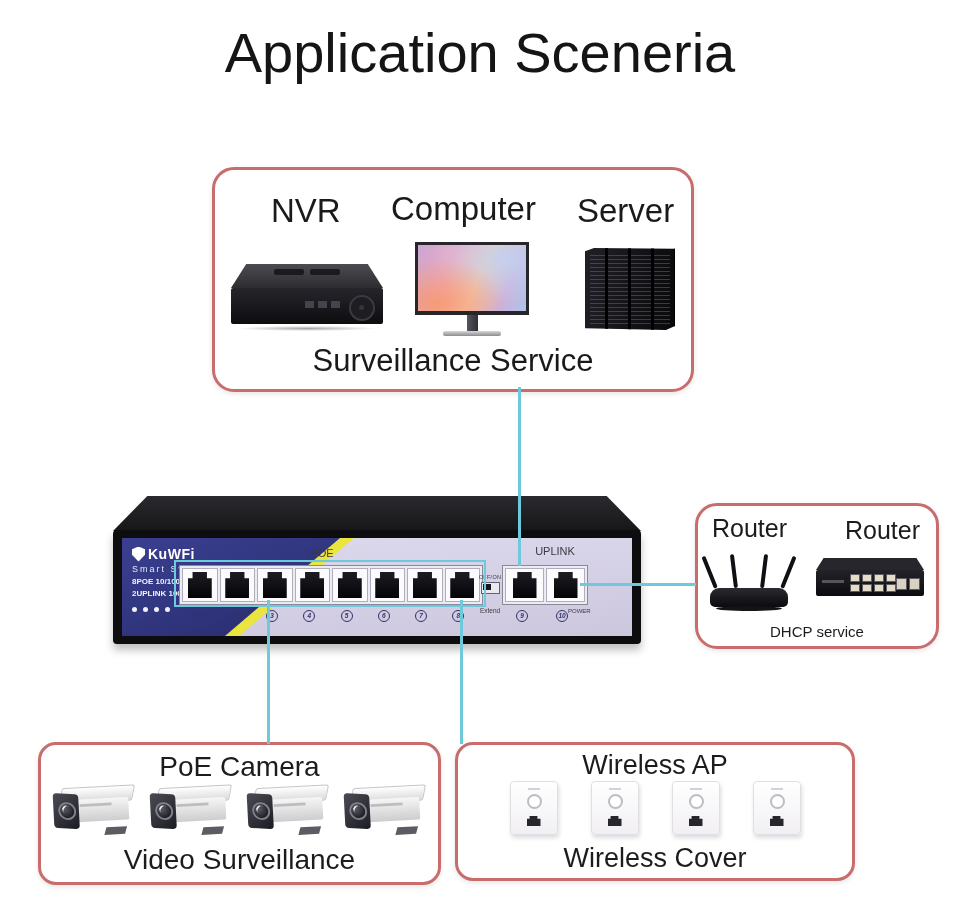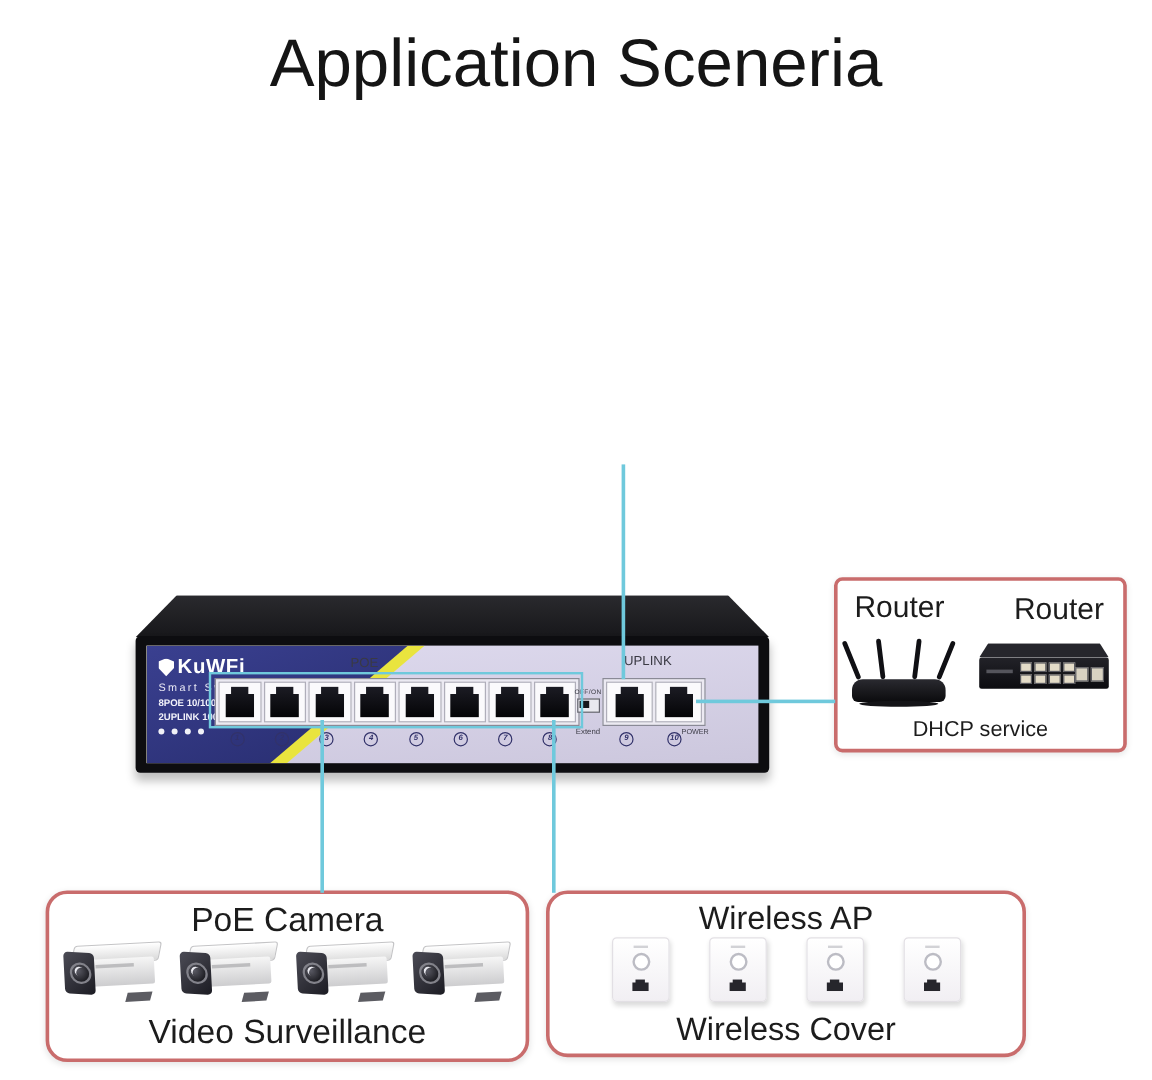--- a/index.html
+++ b/index.html
@@ -63,24 +63,24 @@
   .sw-panel{position:absolute;inset:8px 9px;background:linear-gradient(175deg,#dedaee,#ccc7dd);overflow:hidden;}
   .stripe{position:absolute;left:0;top:0;bottom:0;width:240px;background:var(--stripe-yellow,#e9e43e);
           clip-path:polygon(0 0,232px 0,117px 100%,0 100%);}
   .bluezone{position:absolute;left:0;top:0;bottom:0;width:240px;
           background:linear-gradient(160deg,#3a4090,#262b6c);
           clip-path:polygon(0 0,218px 0,103px 100%,0 100%);}
   .logo{position:absolute;left:10px;top:8px;color:#fff;z-index:3;}
   .logo-row{display:flex;align-items:center;gap:3px;}
   .shield{width:13px;height:15px;background:#fff;
           clip-path:polygon(50% 0,100% 18%,100% 55%,50% 100%,0 55%,0 18%);}
-  .brand{font-size:17px;font-weight:bold;letter-spacing:.5px;}
+  .brand{font-size:14px;font-weight:bold;letter-spacing:.5px;}
   .tagline{font-size:9px;letter-spacing:2px;margin-top:2px;color:#e8e8f4;}
   .spec{font-size:8px;font-weight:bold;margin-top:3px;color:#f2f2fa;}
-  .grp-label{position:absolute;font-size:11px;color:#3a3a44;z-index:4;text-align:left;}
+  .grp-label{position:absolute;font-size:11px;color:#3a3a44;z-index:4;text-align:center;}
   .poe-label{left:170px;top:9px;width:60px;}
   .uplink-label{left:398px;top:7px;width:70px;}
   .port-strip{position:absolute;background:#eceaf2;border:1px solid #8a8a96;display:flex;gap:2px;padding:2px;z-index:3;}
   .poe-strip{left:57px;top:27px;width:298px;height:34px;}
   .uplink-strip{left:380px;top:27px;width:80px;height:34px;}
   .port-cell{flex:1;background:#fbfafc;border:1px solid #b0aeba;}
   .rj45{width:24px;height:26px;margin:3px auto 0;background:linear-gradient(#1c1c24,#040406);
         clip-path:polygon(0 24%,20% 24%,20% 0,80% 0,80% 24%,100% 24%,100% 100%,0 100%);}
   .poe-outline{position:absolute;left:52px;top:22px;width:308px;height:43px;
         border:2px solid var(--connector,#6fc9dc);z-index:5;pointer-events:none;}
@@ -93,24 +93,24 @@
   .led-dots{position:absolute;left:10px;top:69px;display:flex;gap:6px;z-index:4;}
   .led-dots i{width:5px;height:5px;border-radius:50%;background:#f0f1f7;}
   .dip{position:absolute;left:350px;top:36px;width:36px;text-align:center;z-index:4;color:#3c3c46;}
   .dip-label{font-size:5.5px;letter-spacing:.3px;}
   .dip-slide{width:17px;height:10px;background:#e9e9ef;border:1px solid #62626c;margin:2px auto 0;position:relative;}
   .dip-slide::after{content:"";position:absolute;left:1px;top:1px;width:8px;height:6px;background:#17171b;}
   .dip-extend{position:absolute;left:346px;top:69px;width:44px;text-align:center;font-size:6.5px;color:#3c3c46;z-index:4;}
   .power-label{position:absolute;left:446px;top:70px;width:54px;font-size:6px;color:#3c3c46;z-index:4;}
 
   
-  .dbox{left:695px;top:481px;width:238px;height:140px;border-radius:7px;}
+  .dbox{left:695px;top:503px;width:238px;height:140px;border-radius:22px;}
   .d-router-lbl{position:absolute;left:14px;top:8px;font-size:25px;}
   .d-switch-lbl{position:absolute;right:16px;top:10px;font-size:25px;}
-  .d-caption{position:absolute;left:0;bottom:6px;width:100%;text-align:center;font-size:18px;}
+  .d-caption{position:absolute;left:0;bottom:6px;width:100%;text-align:center;font-size:15px;}
   .router-art{left:12px;top:40px;width:78px;height:66px;}
   .ant{position:absolute;bottom:24px;width:4px;height:34px;background:#101014;border-radius:2px;transform-origin:bottom center;}
   .ant1{left:4px;transform:rotate(-22deg);}
   .ant2{left:24px;transform:rotate(-7deg);}
   .ant3{right:24px;transform:rotate(7deg);}
   .ant4{right:4px;transform:rotate(22deg);}
   .router-body{position:absolute;bottom:5px;left:0;right:0;height:19px;border-radius:9px 9px 5px 5px;
         background:linear-gradient(#2a2a30,#0b0b0d);}
   .router-foot{position:absolute;bottom:1px;left:6px;right:6px;height:5px;border-radius:50%;background:#141417;}
   .msw-art{left:118px;top:52px;width:108px;height:46px;}
@@ -161,20 +161,44 @@
   .line-cam-down{left:267px;top:600px;width:3px;height:144px;}
   .line-ap-down{left:460px;top:600px;width:3px;height:144px;}
 </style>
 </head>
 <body>
 
 <div class="canvas">
 
   <h1 class="title">Application Sceneria</h1>
 
+  <div class="box sbox">
+    <span class="dev-label lbl-nvr">NVR</span>
+    <span class="dev-label lbl-computer">Computer</span>
+    <span class="dev-label lbl-server">Server</span>
+
+    <div class="abs nvr-art">
+      <div class="nvr-top"></div>
+      <div class="nvr-front">
+        <span class="nvr-btns"></span>
+        <span class="nvr-pad"></span>
+      </div>
+      <div class="nvr-shadow"></div>
+    </div>
+
+    <div class="abs mon-art">
+      <div class="mon-screen"></div>
+      <div class="mon-neck"></div>
+      <div class="mon-base"></div>
+    </div>
+
+    <div class="abs srv-art"></div>
+
+    <div class="s-caption">Surveillance Service</div>
+  </div>
 
   <div class="abs switch-unit">
     <div class="sw-top"></div>
     <div class="sw-front">
       <div class="sw-panel">
         <div class="stripe"></div>
         <div class="bluezone"></div>
 
         <div class="logo">
           <div class="logo-row">

